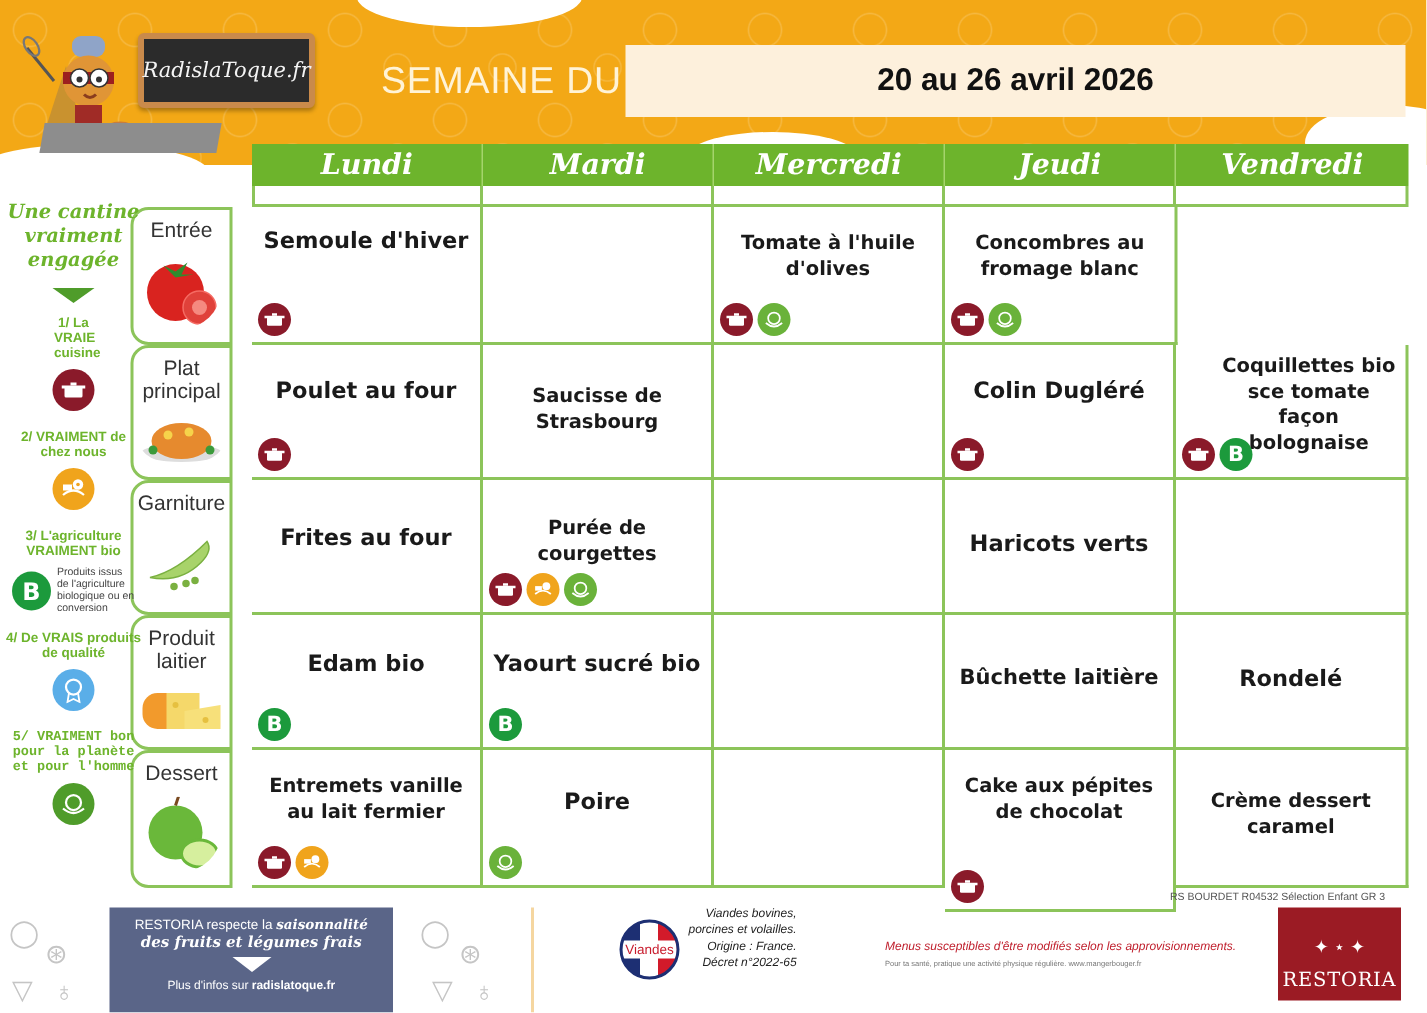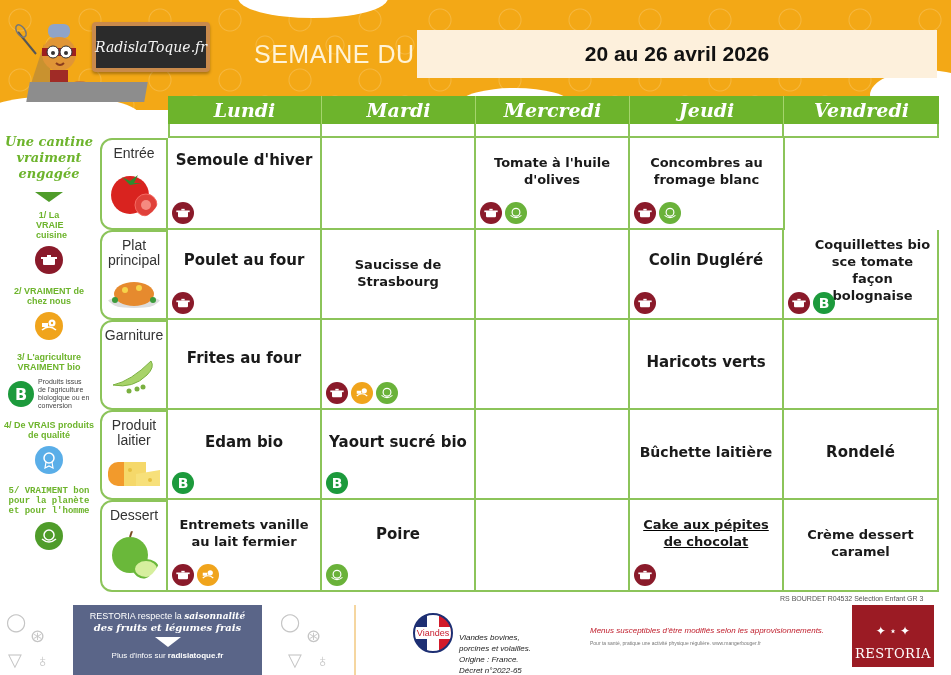--- a/index.html
+++ b/index.html
@@ -22,21 +22,21 @@
   .date-box span { font-size: 21px; font-weight: bold; color: #111; }
 
   
   .day-header-row { position: absolute; top: 96px; left: 168px; height: 28px; display: flex; }
   .day-header { width: 154px; height: 28px; background: #6db42c; border-right: 1px solid #a5d46c; color: #ffffff; font-family: "DejaVu Serif", serif; font-style: italic; font-weight: bold; font-size: 19px; display: flex; align-items: center; justify-content: center; }
   .day-header.w155 { width: 155px; }
   .spacer-row { position: absolute; top: 124px; left: 168px; height: 14px; display: flex; border-bottom: 2px solid #8cc45a; }
   .spacer-cell { width: 154px; border-right: 2px solid #8cc45a; height: 100%; }
   .spacer-cell.w155 { width: 155px; }
 
-  .course-label { position: absolute; left: 100px; width: 68px; border: 2px solid #8cc45a; border-right: 2px solid #8cc45a; border-radius: 12px 0 0 12px; background: #fff; display: flex; flex-direction: column; align-items: center; padding-top: 6px; }
+  .course-label { position: absolute; left: 87px; width: 68px; border: 2px solid #8cc45a; border-right: 2px solid #8cc45a; border-radius: 12px 0 0 12px; background: #fff; display: flex; flex-direction: column; align-items: center; padding-top: 6px; }
   .course-label .lbl { font-size: 14px; color: #333; text-align: center; line-height: 15px; }
   .food-img { margin-top: 8px; border-radius: 50%; }
 
   .menu-row { position: absolute; left: 168px; display: flex; }
   .menu-cell { width: 154px; border-right: 2px solid #8cc45a; border-bottom: 2px solid #8cc45a; position: relative; display: flex; align-items: flex-start; justify-content: center; text-align: center; padding: 0 6px; }
   .menu-cell.w155 { width: 155px; }
   .menu-cell .dish { font-family: "DejaVu Sans", sans-serif; font-weight: bold; color: #1a1a1a; line-height: 17px; }
   .badges { position: absolute; left: 4px; bottom: 4px; display: flex; gap: 3px; }
   .badge { width: 22px; height: 22px; border-radius: 50%; display: flex; align-items: center; justify-content: center; color: #fff; font-size: 12px; font-weight: bold; }
   .badge.cuisine { background: #8a1a2a; }
@@ -60,21 +60,21 @@
   .restoria-season .l1 { font-size: 9px; }
   .restoria-season .l1 i { font-family: "DejaVu Serif", serif; font-weight: bold; }
   .restoria-season .l2 { font-family: "DejaVu Serif", serif; font-style: italic; font-weight: bold; font-size: 10px; margin-top: 1px; }
   .restoria-season .arr { width: 0; height: 0; border-left: 13px solid transparent; border-right: 13px solid transparent; border-top: 10px solid #fff; margin: 4px auto; }
   .restoria-season .l3 { font-size: 8px; }
   .restoria-season .l3 b { font-weight: bold; }
 
   .ref-code { position: absolute; left: 780px; top: 595px; font-size: 7px; color: #555; }
   .viandes-logo { position: absolute; left: 413px; top: 613px; width: 40px; height: 40px; border-radius: 50%; border: 2px solid #1d2f73; background: linear-gradient(90deg, #1d2f73 0 33%, #fff 33% 66%, #d21a2a 66%); display: flex; align-items: center; justify-content: center; overflow: hidden; }
   .viandes-logo span { background: #fff; color: #c81c2d; font-weight: normal; font-size: 9px; padding: 1px 2px; }
-  .viandes-text { position: absolute; left: 459px; top: 632px; font-size: 8px; font-style: italic; color: #222; line-height: 11px; }
+  .viandes-text { position: absolute; left: 459px; top: 603px; font-size: 8px; font-style: italic; color: #222; line-height: 11px; text-align: right; }
   .menus-note { position: absolute; left: 590px; top: 626px; font-size: 8px; font-style: italic; color: #c0202e; }
   .sante-note { position: absolute; left: 590px; top: 640px; font-size: 5px; color: #777; }
   .restoria-logo { position: absolute; left: 852px; top: 605px; width: 82px; height: 62px; background: #9b1b24; display: flex; flex-direction: column; align-items: center; justify-content: flex-end; padding-bottom: 6px; color: #fff; }
   .restoria-logo .stars { font-size: 12px; margin-bottom: 8px; }
   .restoria-logo .name { font-family: "DejaVu Serif", serif; font-size: 13px; letter-spacing: 0.5px; }
 </style>
 </head>
 <body>
 
 <div class="header">
@@ -270,20 +270,21 @@
           </div>
           <div class="badge bio">B</div>
         </div>
       </div>
     </div>
     <div class="menu-row" style="top: 320px; border-radius: 11px;">
       <div class="menu-cell" style="height: 90px; padding-top: 30px;">
         <div class="dish" style="font-size: 15px;">Frites au four</div>
       </div>
       <div class="menu-cell" style="height: 90px; padding-top: 24px;">
+        <div class="dish" style="font-size: 13px;">Purée de courgettes</div>
         <div class="badges">
           <div class="badge cuisine">
             <svg width="14" height="10" viewBox="0 0 16 12">
               <rect x="2" y="4" width="12" height="7" rx="1" fill="#fff"></rect>
               <rect x="0" y="3" width="16" height="2" fill="#fff"></rect>
               <rect x="6" y="1" width="4" height="2" fill="#fff"></rect>
             </svg>
           </div>
           <div class="badge local">
             <svg width="14" height="12" viewBox="0 0 18 16">
@@ -360,21 +361,21 @@
             <svg width="14" height="14" viewBox="0 0 18 18">
               <circle cx="9" cy="8" r="5" fill="none" stroke="#fff" stroke-width="1.5"></circle>
               <path d="M2 12 Q9 18 16 12" stroke="#fff" stroke-width="1.5" fill="none"></path>
             </svg>
           </div>
         </div>
       </div>
       <div class="menu-cell" style="height: 92px; padding-top: 0px;">
         <div class="dish" style="font-size: 13px;"></div>
       </div>
-      <div class="menu-cell" style="height: 92px; padding-top: 16px; text-decoration: underline;">
+      <div class="menu-cell" style="height: 108px; padding-top: 16px;">
         <div class="dish" style="font-size: 13px;">Cake aux pépites de chocolat</div>
         <div class="badges">
           <div class="badge cuisine">
             <svg width="14" height="10" viewBox="0 0 16 12">
               <rect x="2" y="4" width="12" height="7" rx="1" fill="#fff"></rect>
               <rect x="0" y="3" width="16" height="2" fill="#fff"></rect>
               <rect x="6" y="1" width="4" height="2" fill="#fff"></rect>
             </svg>
           </div>
         </div>

